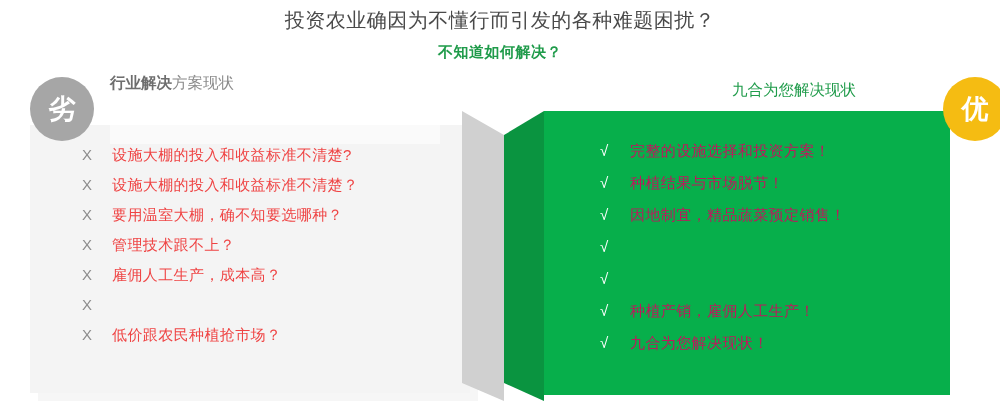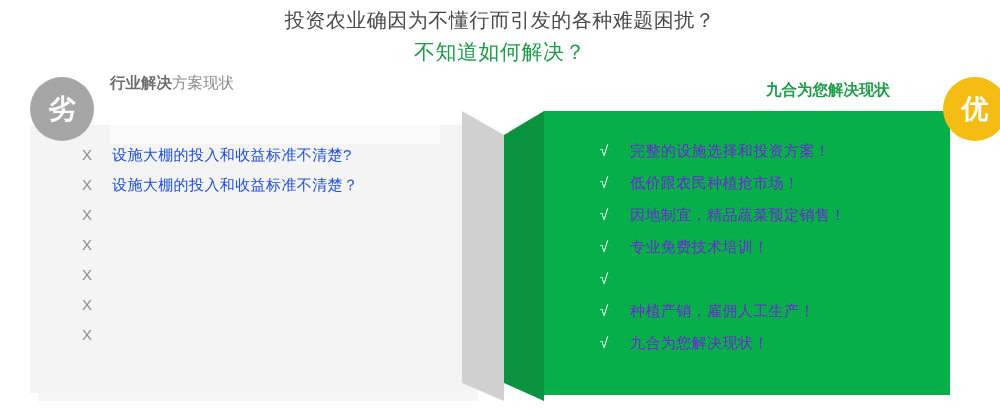--- a/index.html
+++ b/index.html
@@ -30,24 +30,24 @@
     text-align: center;
   }
   .headline-main {
     font-size: 20px;
     line-height: 28px;
     color: #4a4a4a;
     font-weight: normal;
     letter-spacing: 0.5px;
   }
   .headline-sub {
-    font-size: 21px;
+    font-size: 15px;
     line-height: 32px;
     color: #1f9b4a;
-    font-weight: normal;
+    font-weight: bold;
     letter-spacing: 0.5px;
     margin-top: 2px;
   }
 
   
   .panel-left {
     position: absolute;
     left: 30px;
     top: 125px;
     width: 440px;
@@ -136,24 +136,24 @@
   .title-left {
     left: 110px;
     top: 73px;
     color: #8c8c8c;
   }
   .title-left .strong {
     font-weight: bold;
     color: #6e6e6e;
   }
   .title-right {
-    left: 766px;
+    left: 732px;
     top: 80px;
     color: #1f9b4a;
-    font-weight: bold;
+    font-weight: normal;
   }
 
   
   .list {
     position: absolute;
     list-style: none;
     margin: 0;
     padding: 0;
   }
   .list-left {
@@ -181,22 +181,22 @@
     font-weight: normal;
   }
   .mark-x { color: #8d8d8d; }
   .mark-v { color: #ffffff; font-size: 15px; }
 
   .item-text {
     font-size: 15px;
     letter-spacing: 0.4px;
     white-space: nowrap;
   }
-  .list-left .item-text { color: #1d4ed8; }
-  .list-right .item-text { color: #6d28d9; text-align: right; }
+  .list-left .item-text { color: #ef4444; }
+  .list-right .item-text { color: #be185d; text-align: right; }
 </style>
 </head>
 <body>
 
 <div id="stage">
 
   <div class="headline-wrap">
     <div class="headline-main">投资农业确因为不懂行而引发的各种难题困扰？</div>
     <div class="headline-sub">不知道如何解决？</div>
   </div>
@@ -226,51 +226,54 @@
     <li class="list-item">
       <span class="mark mark-x">X</span>
       <span class="item-text">设施大棚的投入和收益标准不清楚?</span>
     </li>
     <li class="list-item">
       <span class="mark mark-x">X</span>
       <span class="item-text">设施大棚的投入和收益标准不清楚？</span>
     </li>
     <li class="list-item">
       <span class="mark mark-x">X</span>
-    </li>
-    <li class="list-item">
-      <span class="mark mark-x">X</span>
-    </li>
-    <li class="list-item">
-      <span class="mark mark-x">X</span>
-    </li>
-    <li class="list-item">
-      <span class="mark mark-x">X</span>
-    </li>
-    <li class="list-item">
-      <span class="mark mark-x">X</span>
+      <span class="item-text">要用温室大棚，确不知要选哪种？</span>
+    </li>
+    <li class="list-item">
+      <span class="mark mark-x">X</span>
+      <span class="item-text">管理技术跟不上？</span>
+    </li>
+    <li class="list-item">
+      <span class="mark mark-x">X</span>
+      <span class="item-text">雇佣人工生产，成本高？</span>
+    </li>
+    <li class="list-item">
+      <span class="mark mark-x">X</span>
+    </li>
+    <li class="list-item">
+      <span class="mark mark-x">X</span>
+      <span class="item-text">低价跟农民种植抢市场？</span>
     </li>
   </ul>
 
   <ul class="list list-right">
     <li class="list-item">
       <span class="mark mark-v">√</span>
       <span class="item-text">完整的设施选择和投资方案！</span>
     </li>
     <li class="list-item">
       <span class="mark mark-v">√</span>
-      <span class="item-text">低价跟农民种植抢市场！</span>
+      <span class="item-text">种植结果与市场脱节！</span>
     </li>
     <li class="list-item">
       <span class="mark mark-v">√</span>
       <span class="item-text">因地制宜，精品蔬菜预定销售！</span>
     </li>
     <li class="list-item">
       <span class="mark mark-v">√</span>
-      <span class="item-text">专业免费技术培训！</span>
     </li>
     <li class="list-item">
       <span class="mark mark-v">√</span>
     </li>
     <li class="list-item">
       <span class="mark mark-v">√</span>
       <span class="item-text">种植产销，雇佣人工生产！</span>
     </li>
     <li class="list-item">
       <span class="mark mark-v">√</span>

